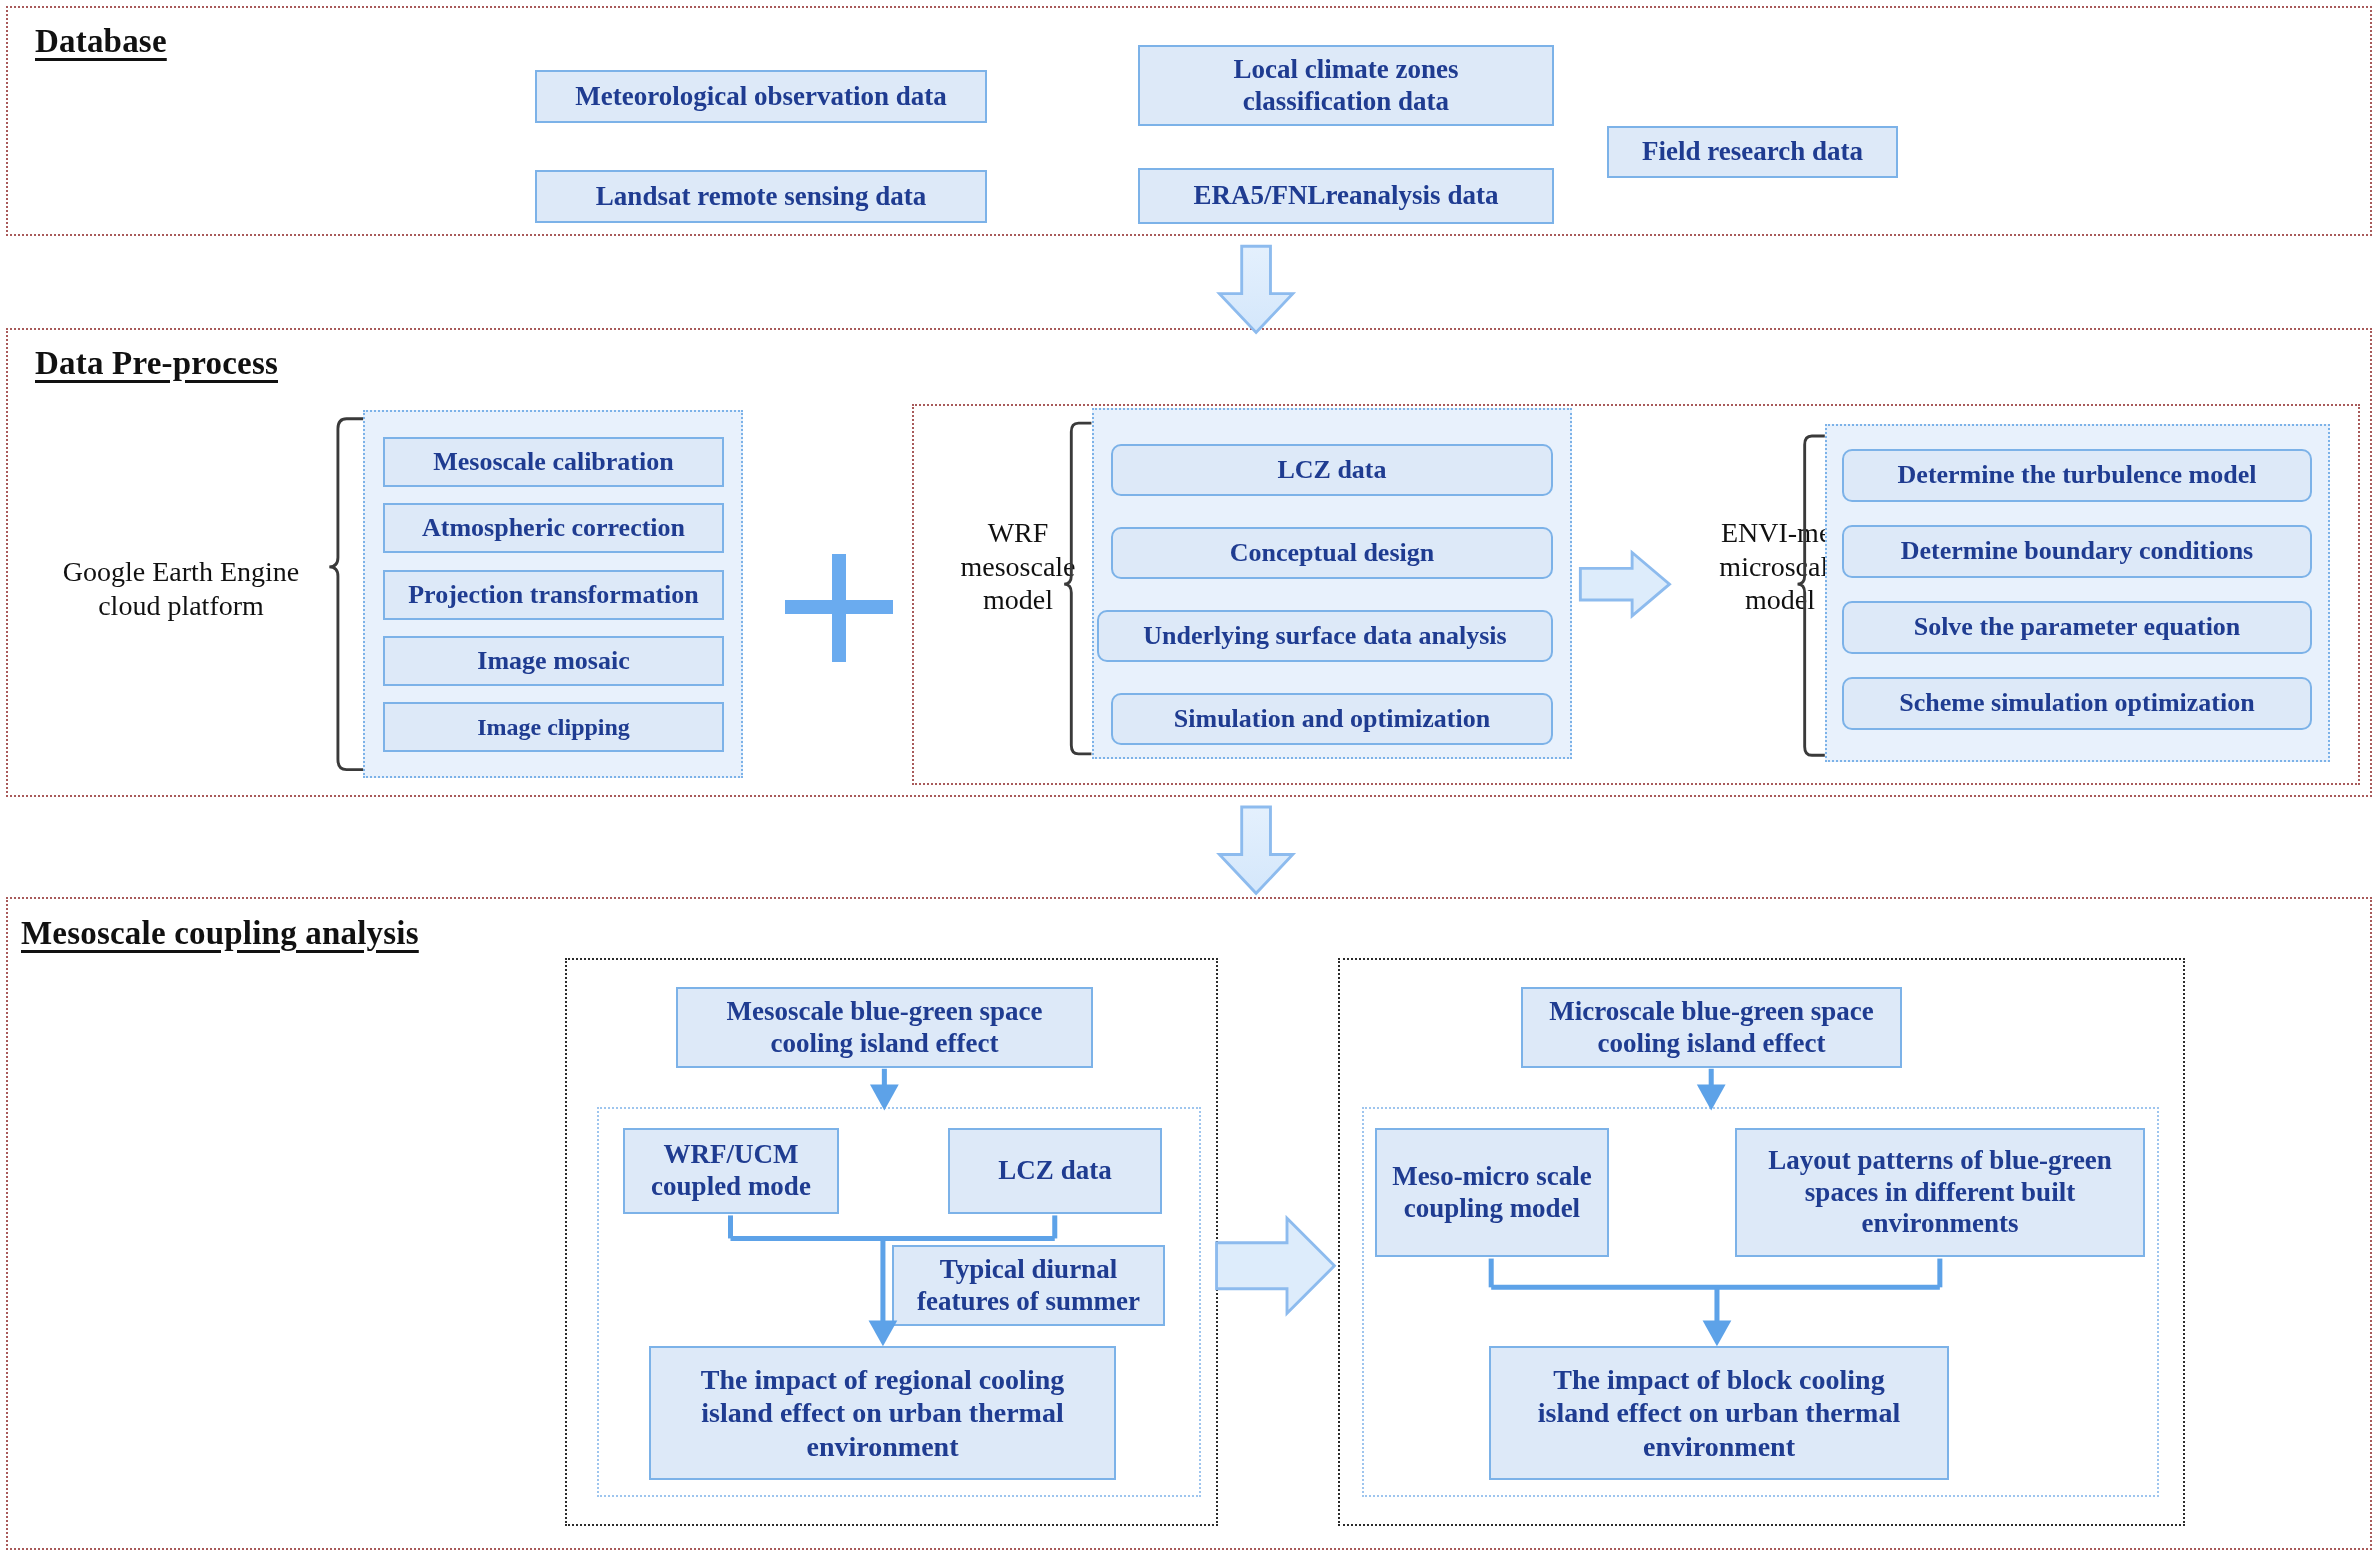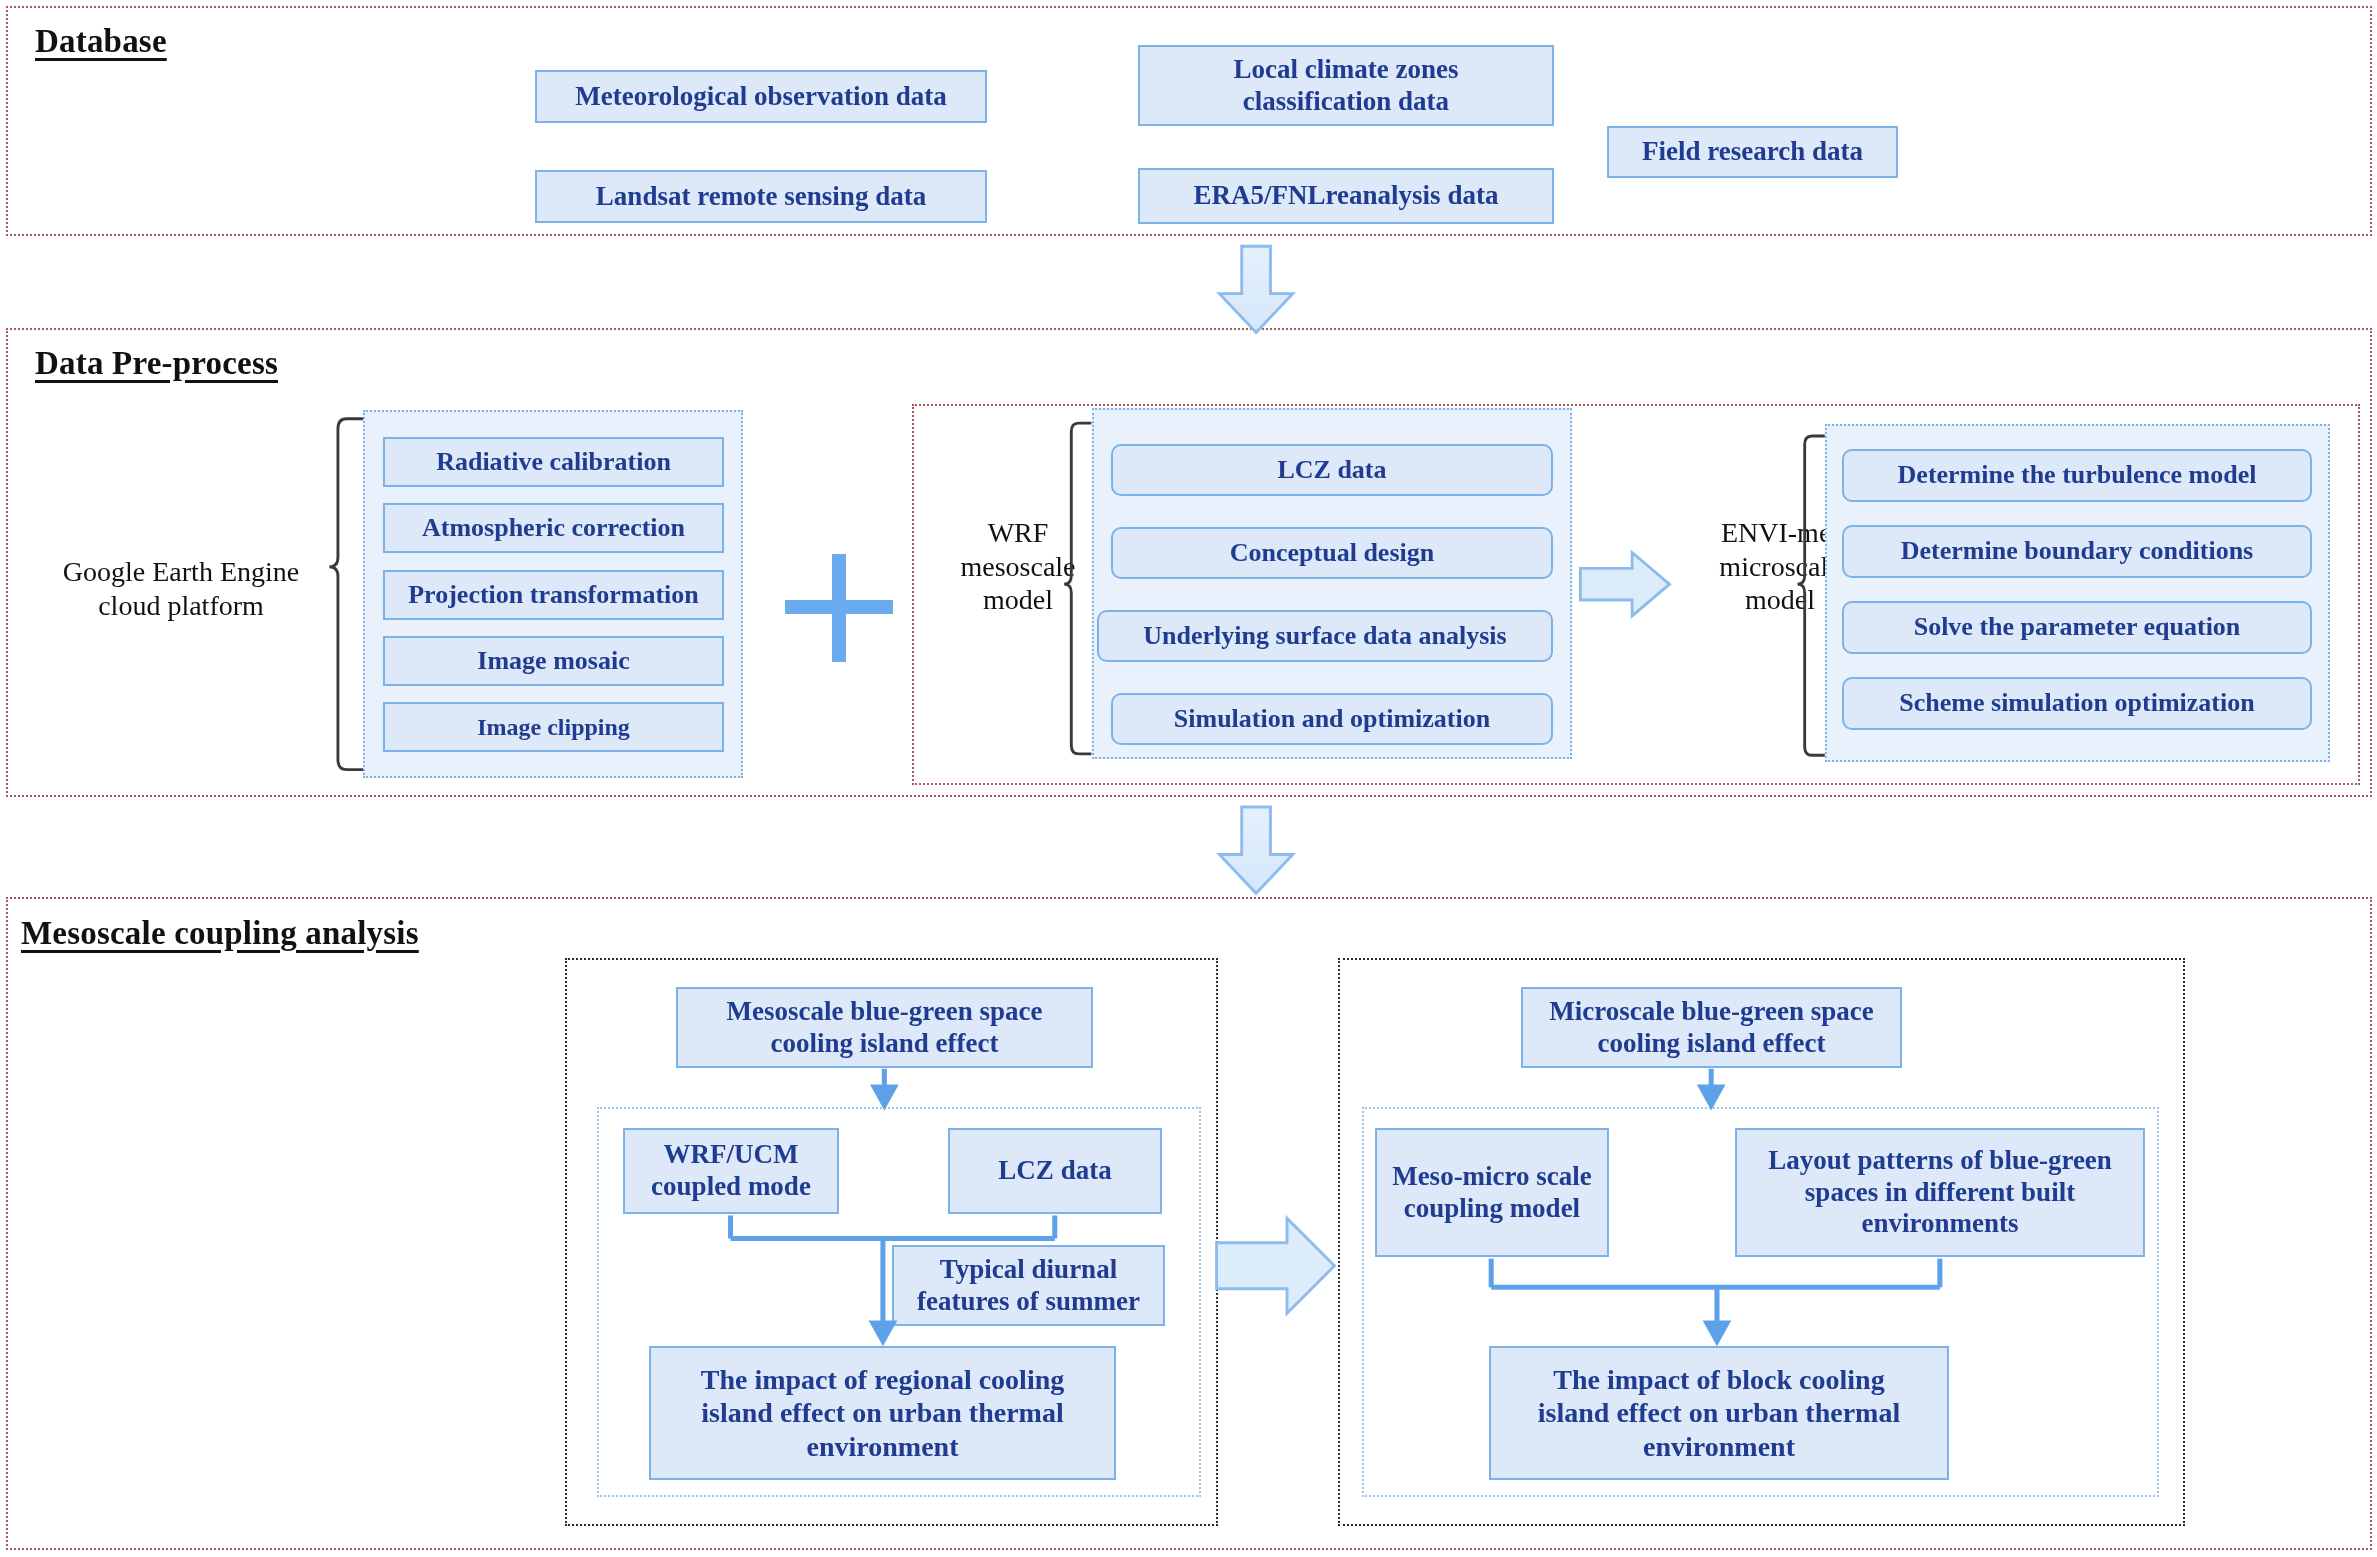--- a/index.html
+++ b/index.html
@@ -113,21 +113,21 @@
 
   <div class="section-title" style="left:35px;top:345px;">Data Pre-process</div>
 
   <div class="reddotbox" style="left:912px;top:404px;width:1448px;height:381px;"></div>
 
   <div class="plainlabel" style="left:30px;top:555px;width:302px;font-size:28px;">Google Earth Engine
 cloud platform</div>
 
   <div class="bluebox" style="left:363px;top:410px;width:380px;height:368px;"></div>
 
-  <div class="node" style="left:383px;top:437px;width:341px;height:50px;font-size:26px;">Radiative calibration</div>
+  <div class="node" style="left:383px;top:437px;width:341px;height:50px;font-size:26px;">Mesoscale calibration</div>
   <div class="node" style="left:383px;top:503px;width:341px;height:50px;font-size:26px;">Atmospheric correction</div>
   <div class="node" style="left:383px;top:636px;width:341px;height:50px;font-size:26px;">Image mosaic</div>
   <div class="node" style="left:383px;top:570px;width:341px;height:50px;font-size:26px;">Projection transformation</div>
   <div class="node" style="left:383px;top:702px;width:341px;height:50px;font-size:24px;">Image clipping</div>
 
   <div class="plus" style="left:785px;top:554px;width:108px;height:108px;">
     <div class="h" style="left:0;top:46px;width:108px;height:14.4px;"></div>
     <div class="v" style="left:47px;top:0;width:14.4px;height:108px;"></div>
   </div>
 

